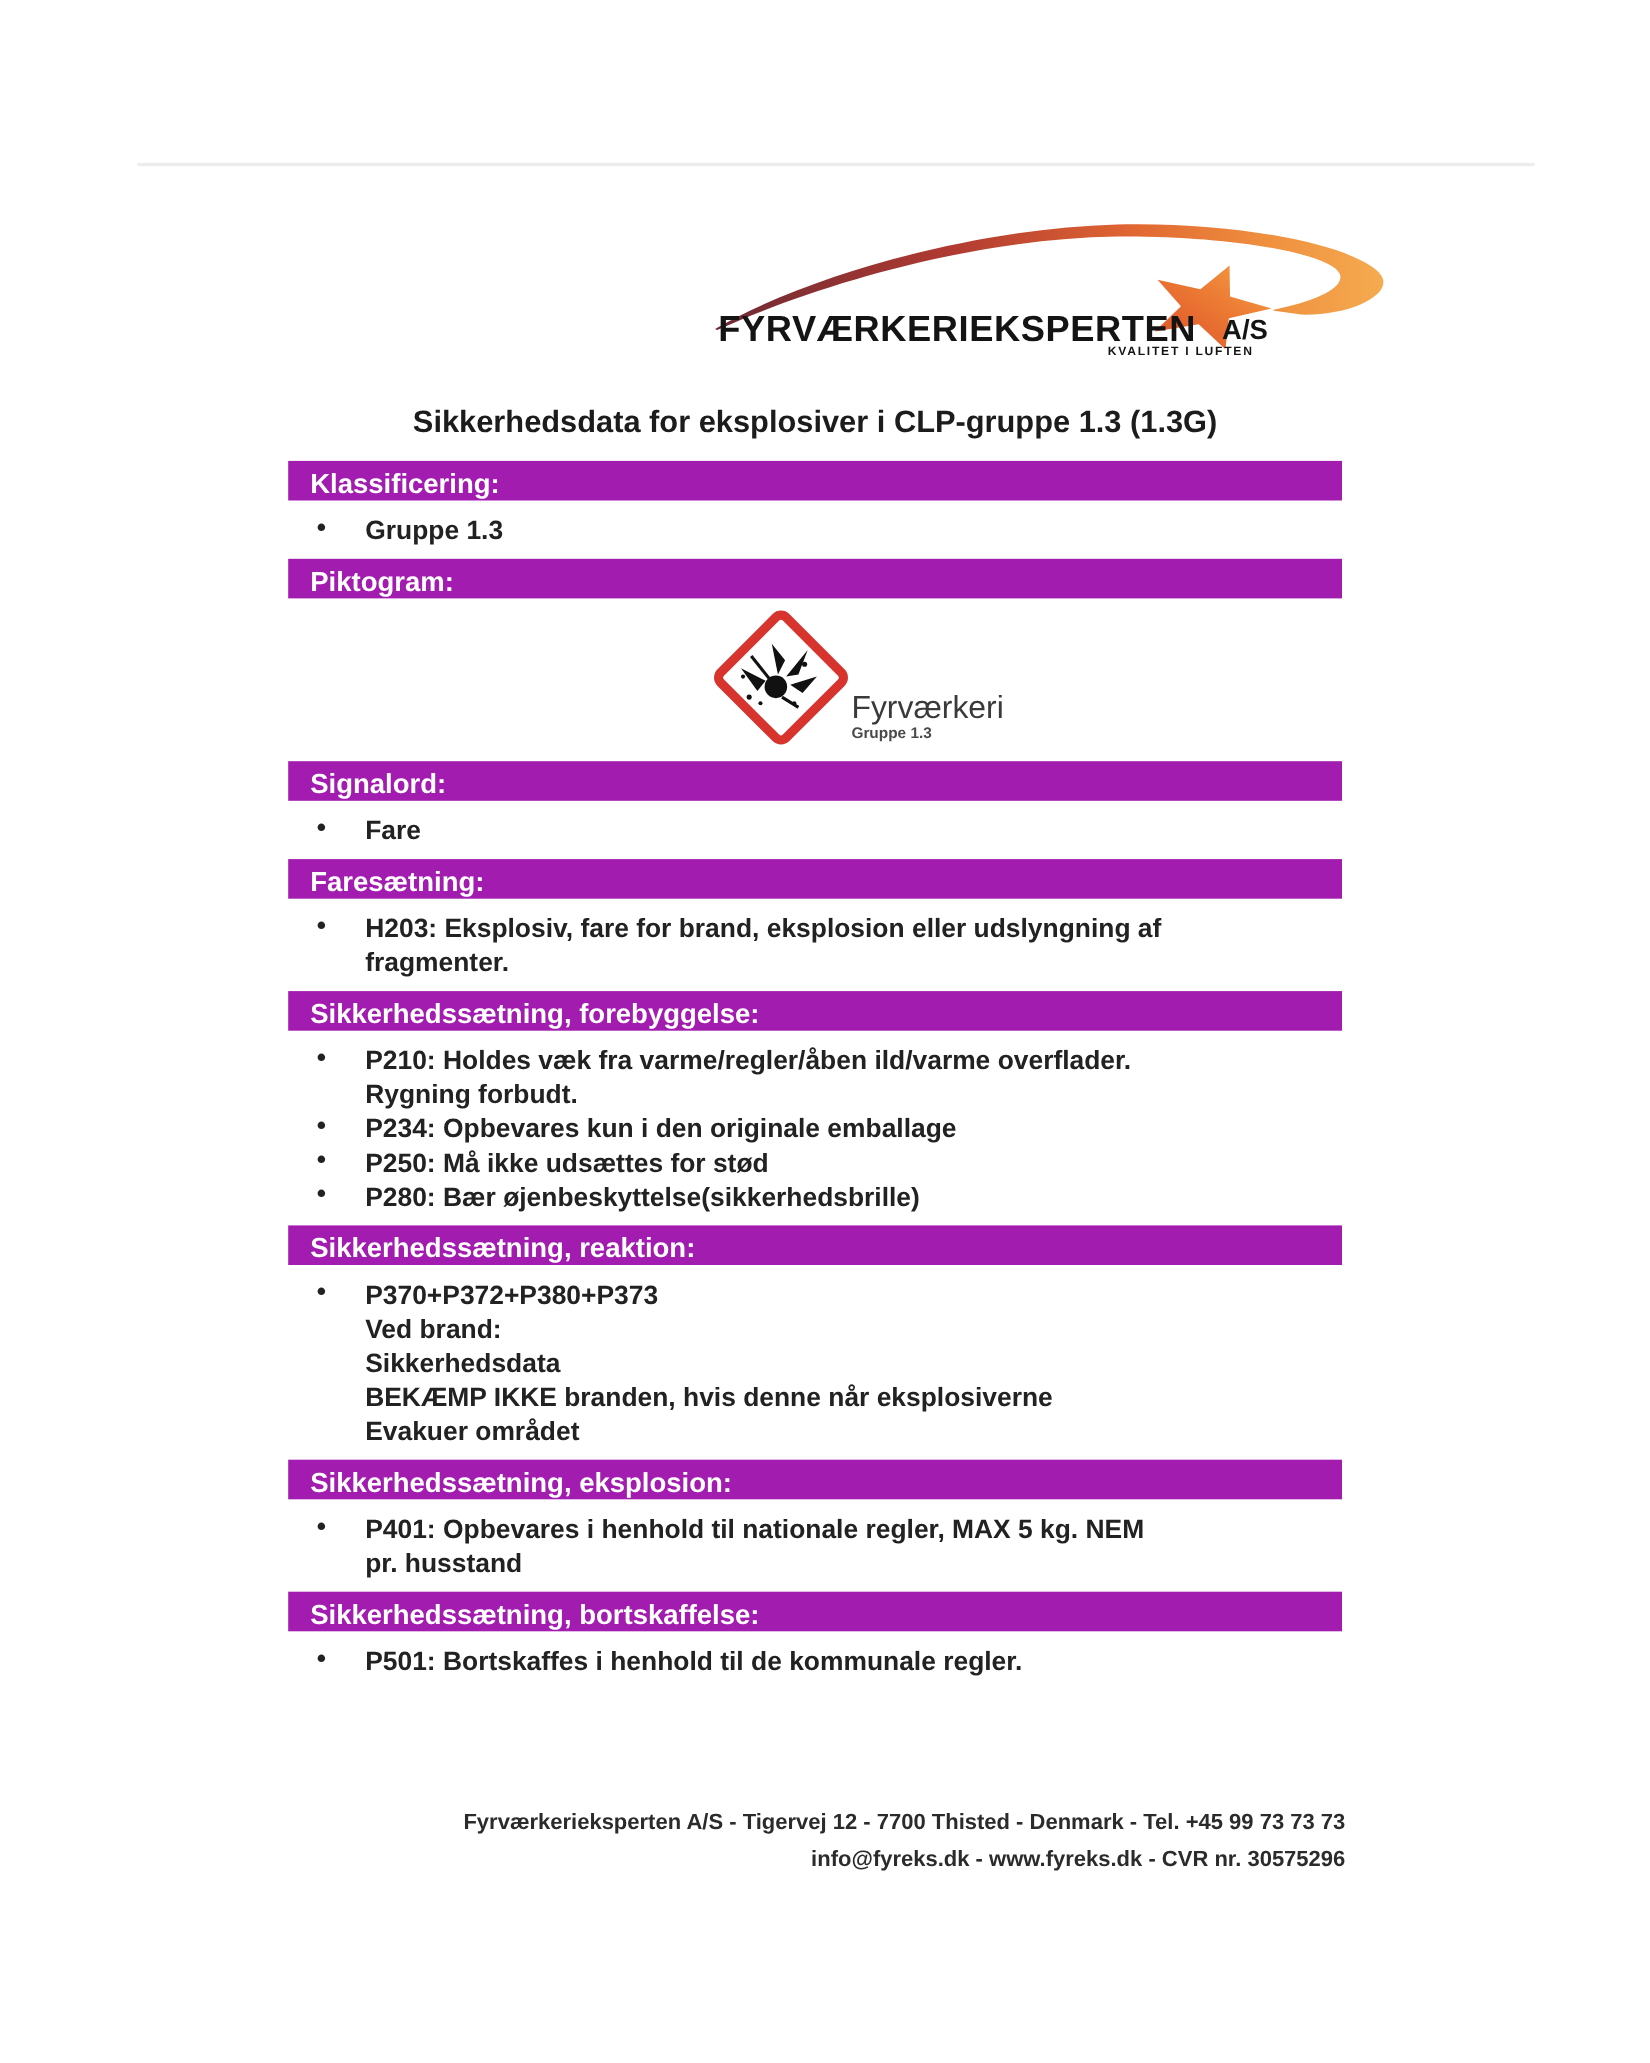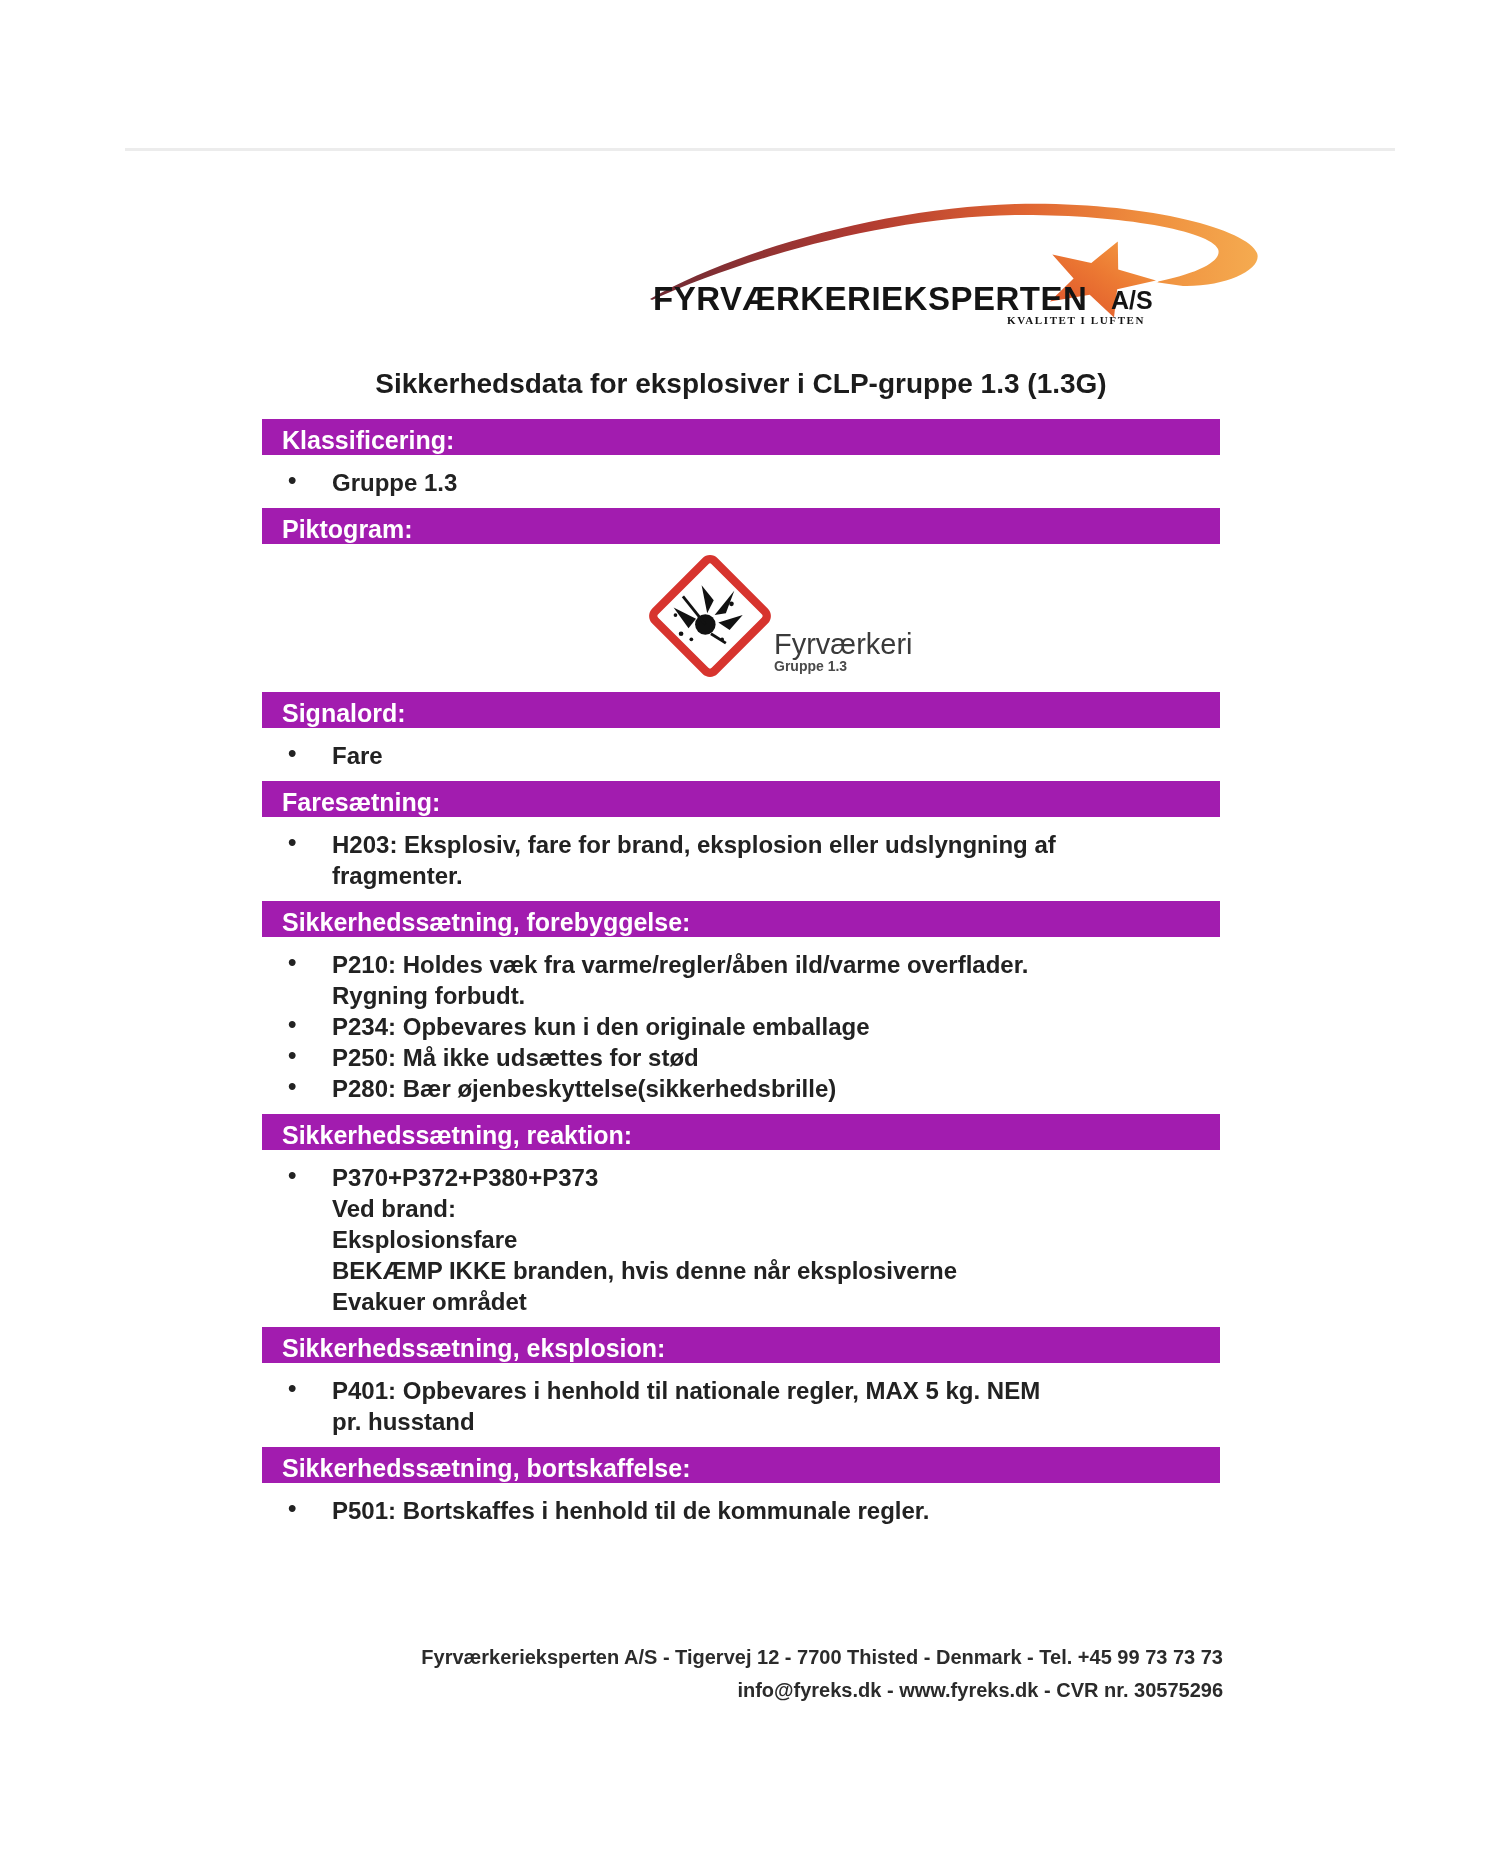--- a/index.html
+++ b/index.html
@@ -7,21 +7,21 @@
         font-family:"Liberation Sans",sans-serif;color:#1f1f1f;}
   .top-rule{position:absolute;left:125px;top:148px;width:1270px;height:3px;background:#ececec;}
 
   
   .logo{position:absolute;left:555px;top:158px;width:780px;height:190px;}
   .logo svg{position:absolute;left:0;top:0;}
   .logo-name{position:absolute;left:98px;top:122px;font-size:33px;font-weight:bold;
              letter-spacing:.5px;color:#141414;white-space:nowrap;}
   .logo-as{position:absolute;left:556px;top:128px;font-size:25px;font-weight:bold;color:#141414;}
   .logo-tag{position:absolute;left:452px;top:156px;font-size:11px;font-weight:bold;
-            letter-spacing:1.6px;color:#141414;white-space:nowrap;font-family:Liberation Serif, serif;}
+            letter-spacing:1.6px;color:#141414;white-space:nowrap;}
 
   
   .content{position:absolute;left:262px;top:352px;width:958px;}
   .title{margin:16px 0 19px 0;font-size:28px;font-weight:bold;text-align:center;color:#1c1c1c;}
 
   .bar{background:#a21caf;color:#ffffff;font-size:25px;font-weight:bold;
        height:36px;line-height:42px;padding-left:20px;box-sizing:border-box;}
   .bullets{margin:0;padding:12px 0 10px 0;list-style:none;}
   .bullets li{position:relative;padding-left:70px;font-size:24px;font-weight:bold;color:#222;}
   .bullets li::before{content:"\2022";position:absolute;left:26px;top:-1px;font-size:24px;color:#222;}
@@ -156,21 +156,21 @@
         </li>
       </ul>
     </div>
 
     <div class="section">
       <div class="bar">Sikkerhedssætning, reaktion:</div>
       <ul class="bullets">
         <li>
           <div class="bline">P370+P372+P380+P373</div>
           <div class="bline">Ved brand:</div>
-          <div class="bline">Eksplosionsfare</div>
+          <div class="bline">Sikkerhedsdata</div>
           <div class="bline">BEKÆMP IKKE branden, hvis denne når eksplosiverne</div>
           <div class="bline">Evakuer området</div>
         </li>
       </ul>
     </div>
 
     <div class="section">
       <div class="bar">Sikkerhedssætning, eksplosion:</div>
       <ul class="bullets">
         <li>

